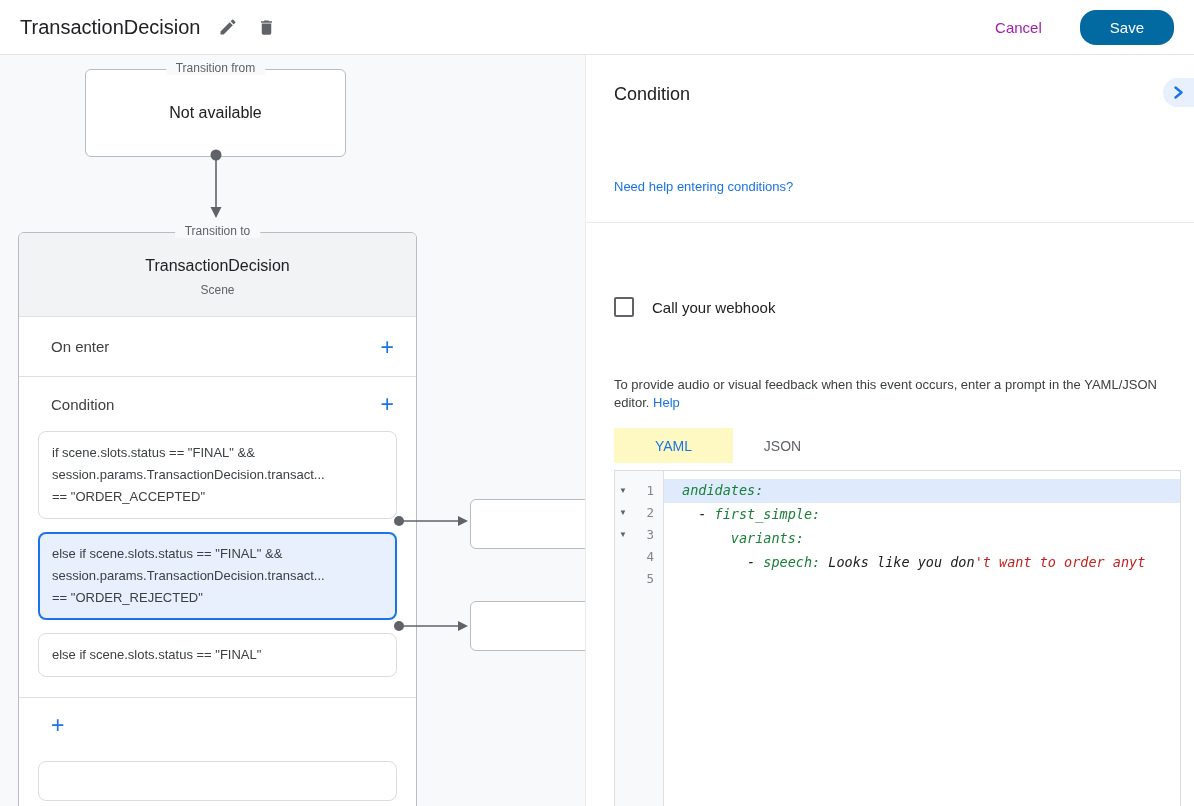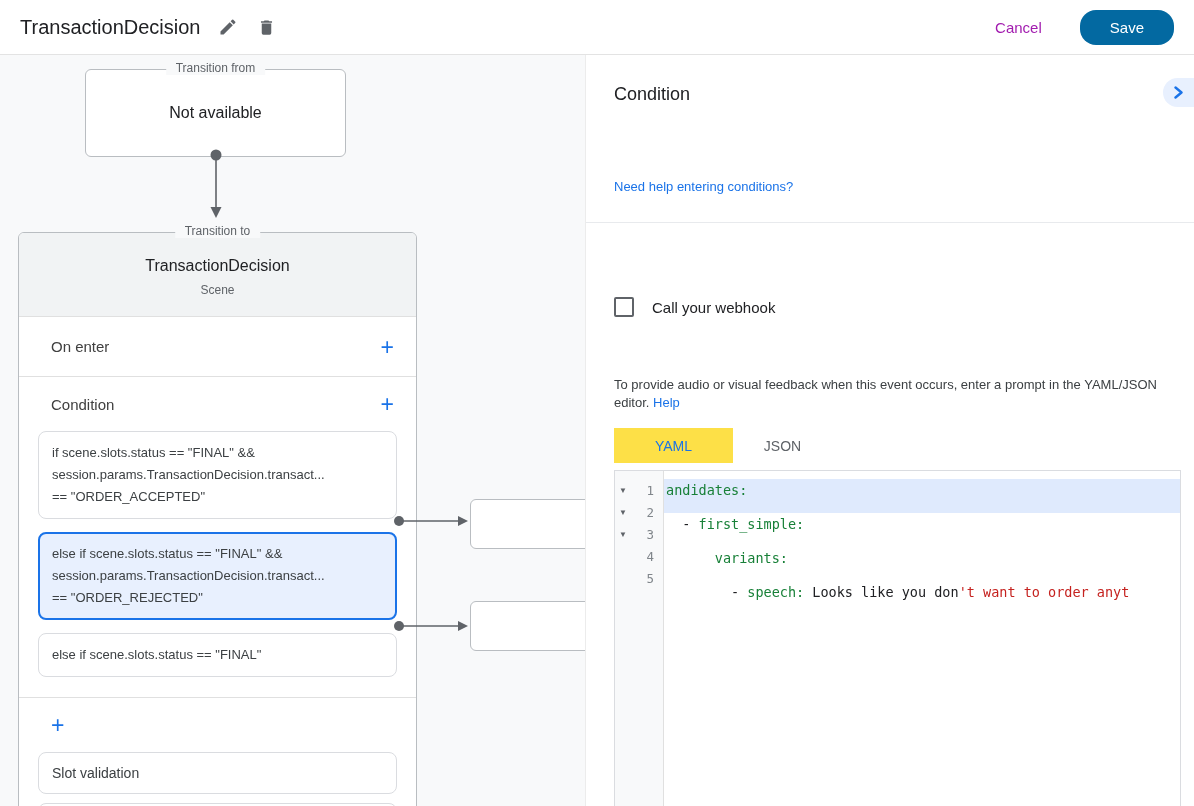--- a/index.html
+++ b/index.html
@@ -85,32 +85,32 @@
     padding:4px 9px; letter-spacing:.4px; }
   .desc { position:absolute; left:28px; top:321px; width:548px; font-size:13px; color:#3c4043;
     line-height:18px; }
   .desc a { color:#1a73e8; text-decoration:none; cursor:pointer; }
 
   .tabs { position:absolute; left:28px; top:373px; display:flex; }
   .tab { height:35px; display:flex; align-items:center; justify-content:center; font-size:14px;
     font-weight:500; color:#5f6368; cursor:pointer; }
   .tab.t0 { width:119px; }
   .tab.t1 { width:99px; }
-  .tab.active { color:#1a73e8; background:#fde047; }
+  .tab.active { color:#1a73e8; background:#fef9c3; }
 
   .editor { position:absolute; left:28px; top:415px; width:567px; height:340px;
     border:1px solid #dadce0; display:flex; background:#fff; }
   .gutter { width:49px; background:#f8f9fa; border-right:1px solid #e0e0e0; padding-top:8px; flex:none; }
   .gutter .g-row { height:22px; display:flex; align-items:center; }
   .gutter .fold { width:16px; padding-left:4px; font-size:8px; color:#5f6368; cursor:pointer; }
   .gutter .num { flex:1; text-align:right; padding-right:9px; font-size:12.5px; color:#80868b;
     font-family:"DejaVu Sans Mono","Liberation Mono",monospace; }
   .code { flex:1; padding-top:8px; overflow:hidden; font-family:"DejaVu Sans Mono","Liberation Mono",monospace;
     font-size:13.5px; line-height:22px; white-space:pre; cursor:text; }
-  .c-row { height:34px; padding-left:2px; }
+  .c-row { height:24px; padding-left:18px;font-style:italic; }
   .c-row.hl { background:#dfeafd; }
   .seg-green { color:#188038; }
   .seg-red { color:#c5221f; }
   .seg-plain { color:#202124; }
 </style>
 </head>
 <body>
 
 <div class="topbar">
   <span class="title">TransactionDecision</span>
@@ -175,23 +175,20 @@
             <div>else if scene.slots.status == "FINAL"</div>
           </div>
         </div>
     </div>
 
     <div>
       <div class="row-head sec-head">
         <button class="plus-btn">+</button>
       </div>
       <div class="slot-cards">
-          <div class="slot-card">Slot validation</div>
-        </div>
-      <div class="slot-cards">
           <div class="slot-card partial"></div>
         </div>
     </div>
   </div>
 
   <div class="flow-target" style="left:470px; top:444px;"></div>
   <div class="flow-target" style="left:470px; top:546px;"></div>
 
   <svg class="h-arrows" width="80" height="130">
     <circle cx="7" cy="11" r="5" fill="#5f6368"></circle>

